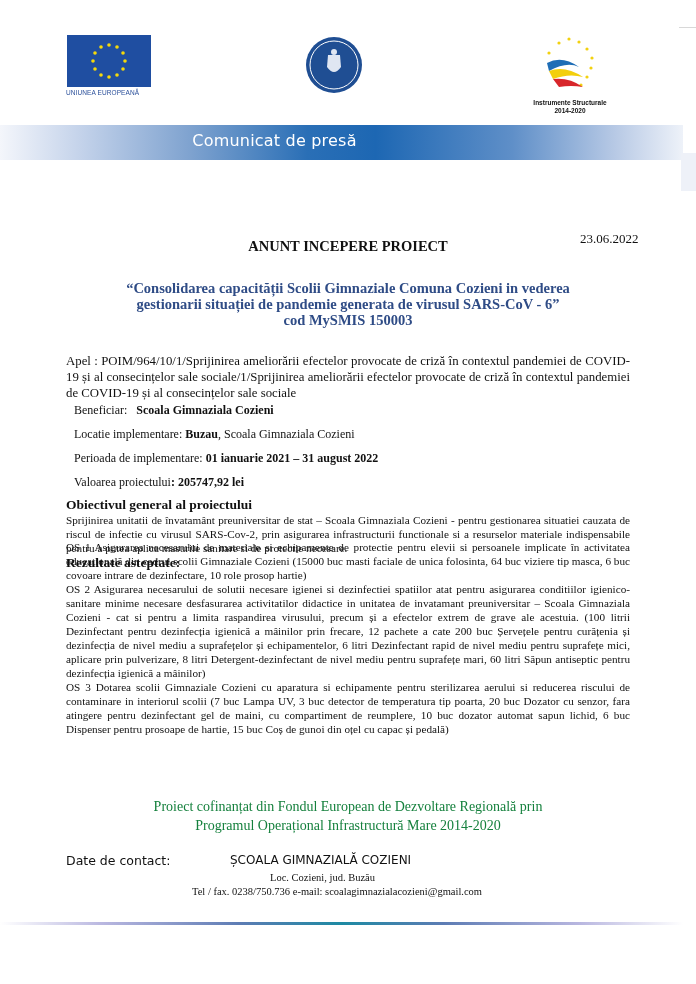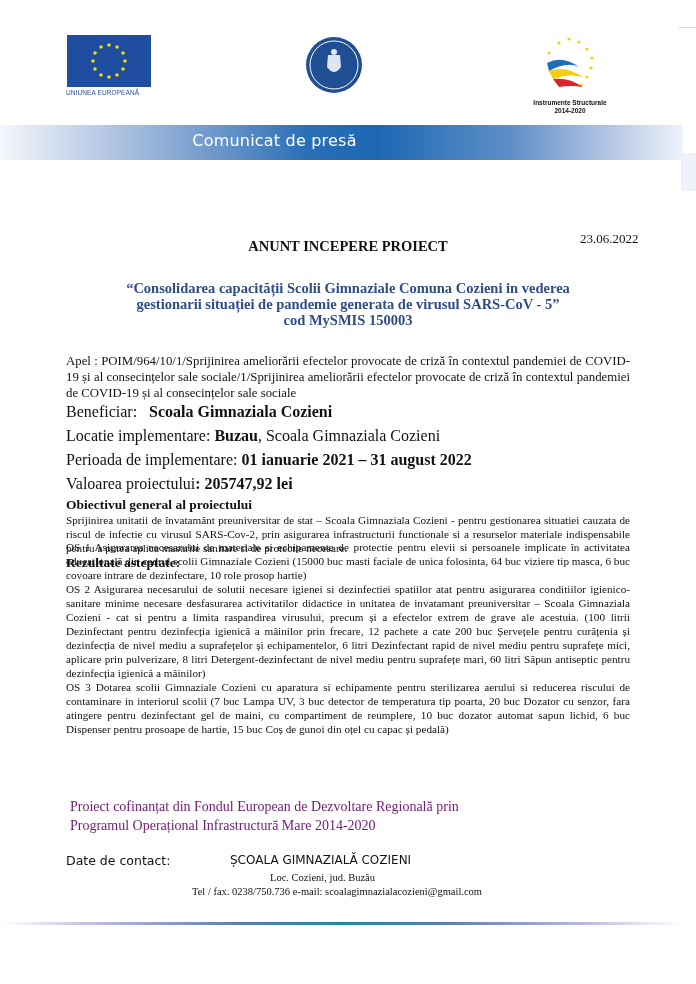--- a/index.html
+++ b/index.html
@@ -18,29 +18,29 @@
     background:linear-gradient(90deg,#f4f6fb 0%,#c3d2ea 12%,#7ea2cf 28%,#2a6fb6 45%,#1d67b3 55%,#5f8fc8 75%,#b7c9e5 90%,#eef2f9 100%); }
   .banner-title { left:0; top:131px; width:549px; text-align:center; font-family:"DejaVu Sans", sans-serif; font-size:16px; color:#ffffff; letter-spacing:0.2px; }
   .banner-side { left:681px; top:153px; width:15px; height:38px; background:#eef1f8; }
   .top-hair { left:679px; top:27px; width:17px; height:1px; background:#d8d8d8; }
 
   .date { left:580px; top:231px; font-size:13px; }
   .h-main { left:0; top:238px; width:696px; text-align:center; font-size:14.5px; font-weight:bold; }
   .proj-title { left:70px; top:280px; width:556px; text-align:center; font-size:14.5px; font-weight:bold; color:#2f4c86; line-height:16px; }
   .body-p { left:66px; width:564px; font-size:12.8px; line-height:16px; text-align:justify; }
   .apel { top:327px;margin-top:26px; }
-  .field { left:66px; font-size:16px; }
+  .field { left:74px; font-size:12px; }
   .f1 { top:403px; } .f2 { top:427px; } .f3 { top:451px; } .f4 { top:475px; }
   .sec-h { left:66px; font-size:13.5px; font-weight:bold; }
   .obj-h { top:497px; }
   .obj-p { top:513px; font-size:11.2px; line-height:14px; }
   .res-h { top:555px; }
   .res-p { top:540px; font-size:11.2px; line-height:14px; }
 
-  .fund { left:70px; top:797px; width:556px; text-align:left; font-size:14px; color:#701a75; line-height:19px; }
+  .fund { left:70px; top:797px; width:556px; text-align:center; font-size:14px; color:#15803d; line-height:19px; }
   .contact-label { left:66px; top:853px; font-family:"DejaVu Sans", sans-serif; font-size:12.5px; }
   .contact-name { left:230px; top:853px; font-family:"DejaVu Sans", sans-serif; font-size:12px; }
   .contact-loc { left:270px; top:872px; font-size:10.5px; }
   .contact-tel { left:192px; top:886px; font-size:10.5px; }
   .bottom-line { left:0; top:922px; width:683px; height:3px;
     background:linear-gradient(90deg,rgba(255,255,255,0) 0%,#b9b7e0 15%,#5d7cb4 35%,#1d8aa3 50%,#5d7cb4 65%,#b9b7e0 85%,rgba(255,255,255,0) 100%); }
   b { font-weight:bold; }
 </style>
 </head>
 <body>
@@ -99,21 +99,21 @@
 </div>
 
 <div class="abs banner"></div>
 <div class="abs banner-title">Comunicat de presă</div>
 <div class="abs banner-side"></div>
 
 <div class="abs date">23.06.2022</div>
 <div class="abs h-main">ANUNT INCEPERE PROIECT</div>
 <div class="abs proj-title">
   <div>“Consolidarea capacității Scolii Gimnaziale Comuna Cozieni in vederea</div>
-  <div>gestionarii situației de pandemie generata de virusul SARS-CoV - 5”</div>
+  <div>gestionarii situației de pandemie generata de virusul SARS-CoV - 6”</div>
   <div>cod MySMIS 150003</div>
 </div>
 
 <div class="abs body-p apel">Apel : POIM/964/10/1/Sprijinirea ameliorării efectelor provocate de criză în contextul pandemiei de COVID-19 și al consecințelor sale sociale/1/Sprijinirea ameliorării efectelor provocate de criză în contextul pandemiei de COVID-19 și al consecințelor sale sociale</div>
 
 <div class="abs field f1">
   <span>Beneficiar:</span>&nbsp;&nbsp;&nbsp;<b>Scoala Gimnaziala Cozieni</b>
 </div>
 <div class="abs field f2">
   <span>Locatie implementare: </span><b>Buzau</b><span>, Scoala Gimnaziala Cozieni</span>

